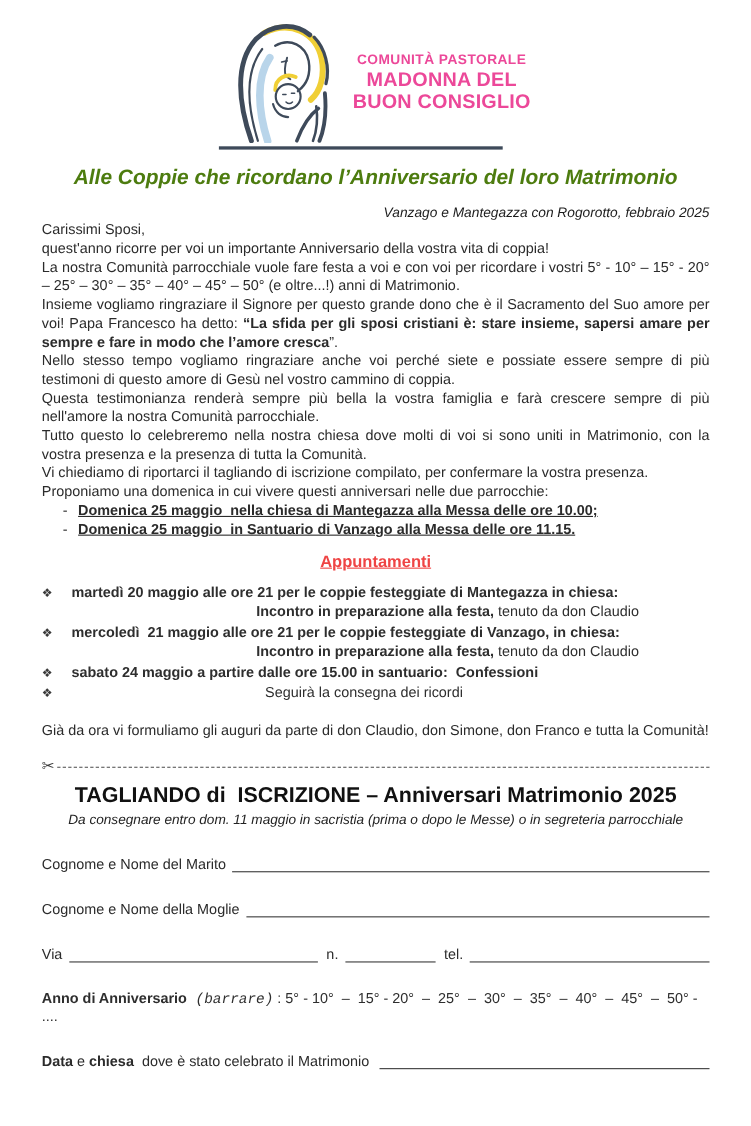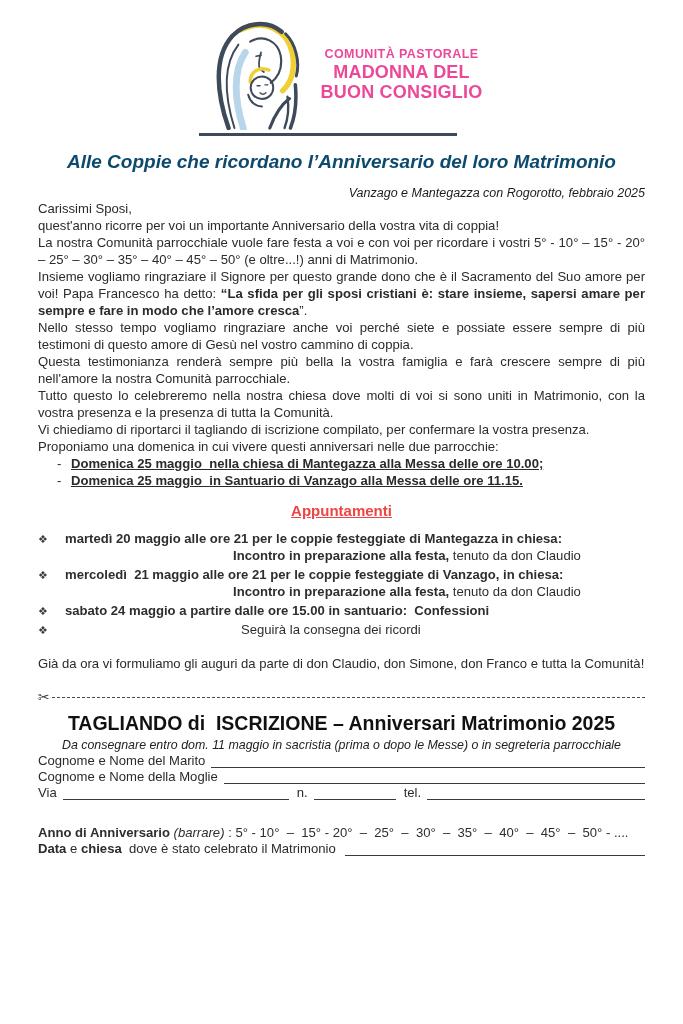--- a/index.html
+++ b/index.html
@@ -14,21 +14,21 @@
   .logo-block { text-align:center; }
   .logo-row { display:flex; justify-content:center; align-items:center; gap:2px; }
   .logo-text { text-align:center; color:#ec4899; font-weight:bold; line-height:1.08; }
   .logo-line1 { font-size:12.5px; letter-spacing:0.4px; margin-bottom:2px; }
   .logo-line2, .logo-line3 { font-size:18px; letter-spacing:0.2px; }
   .logo-rule { width:258px; height:2.5px; background:#3e4a5a; margin:3px auto 0 auto; transform:translateX(-14px); }
 
   
   .letter-title {
     margin-top:15px; text-align:center;
-    font-weight:bold; font-style:italic; font-size:19px; color:#0c4a6e;
+    font-weight:bold; font-style:italic; font-size:19px; color:#4d7c0f;
   }
   .dateline {
     margin-top:13px; text-align:right;
     font-style:italic; font-size:12.5px; color:#1c1c1c;
   }
   .body-text { font-size:13.1px; line-height:17px; text-align:justify; color:#2b2b2b; }
   .salutation { text-align:left; }
   .bold { font-weight:bold; }
   .mass-list { margin-top:0; }
   .mass-line { display:flex; line-height:17.5px; }
@@ -55,27 +55,27 @@
   .cutline { margin-top:17px; display:flex; align-items:center; }
   .scissors { font-family:"DejaVu Sans", sans-serif; font-size:14px; color:#3a3a3a; flex:none; padding-right:2px; }
   .cut-dashes { flex:1; border-top:1.6px dashed #4a4a4a; height:0; margin-top:1px; }
 
   
   .form-title {
     margin-top:7px; text-align:center;
     font-weight:bold; font-size:19.5px; color:#111; white-space:pre-wrap;
   }
   .form-subtitle { margin-top:3px; text-align:center; font-style:italic; font-size:12.4px; color:#222; }
-  .form-row { display:flex; align-items:flex-end; font-size:13.1px; color:#2b2b2b; }
+  .form-row { display:flex; align-items:flex-end; margin-top:25px; font-size:13.1px; color:#2b2b2b; }
   .form-label { flex:none; padding-right:6px; white-space:pre-wrap; }
   .blank { border-bottom:1.2px solid #3a3a3a; height:15px; }
   .grow { flex:1; }
   .w230 { width:226px; margin-right:8px; }
   .w80  { width:82px;  margin-right:8px; }
-  .ital { font-style:italic; }
+  .ital { font-style:italic;font-family:Liberation Mono, monospace; }
   .anno-row { margin-top:25px; font-size:13.1px; white-space:pre-wrap; }
 </style>
 </head>
 <body>
 
 <div class="page">
 
   <div class="logo-block">
     <div class="logo-row">
       <svg width="118" height="110" viewBox="0 0 120 112">

